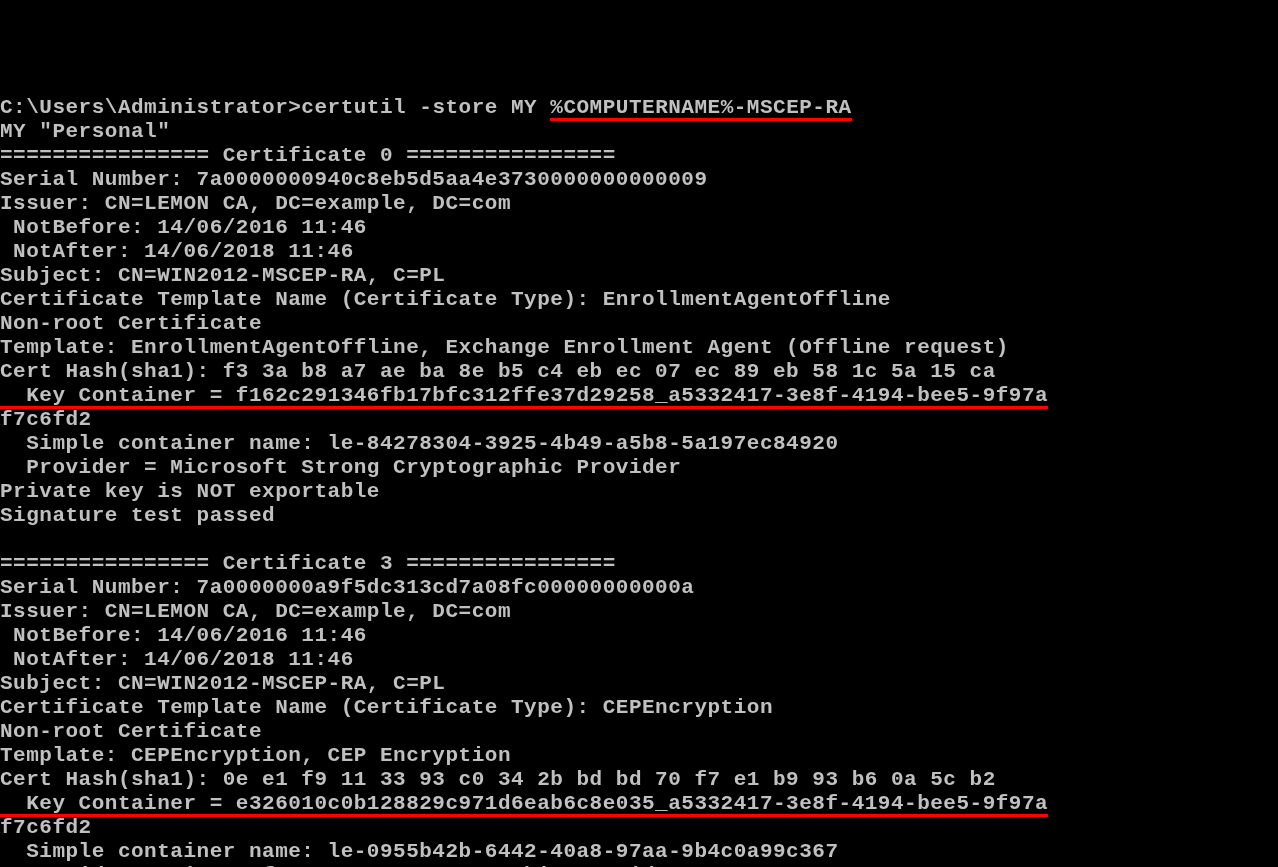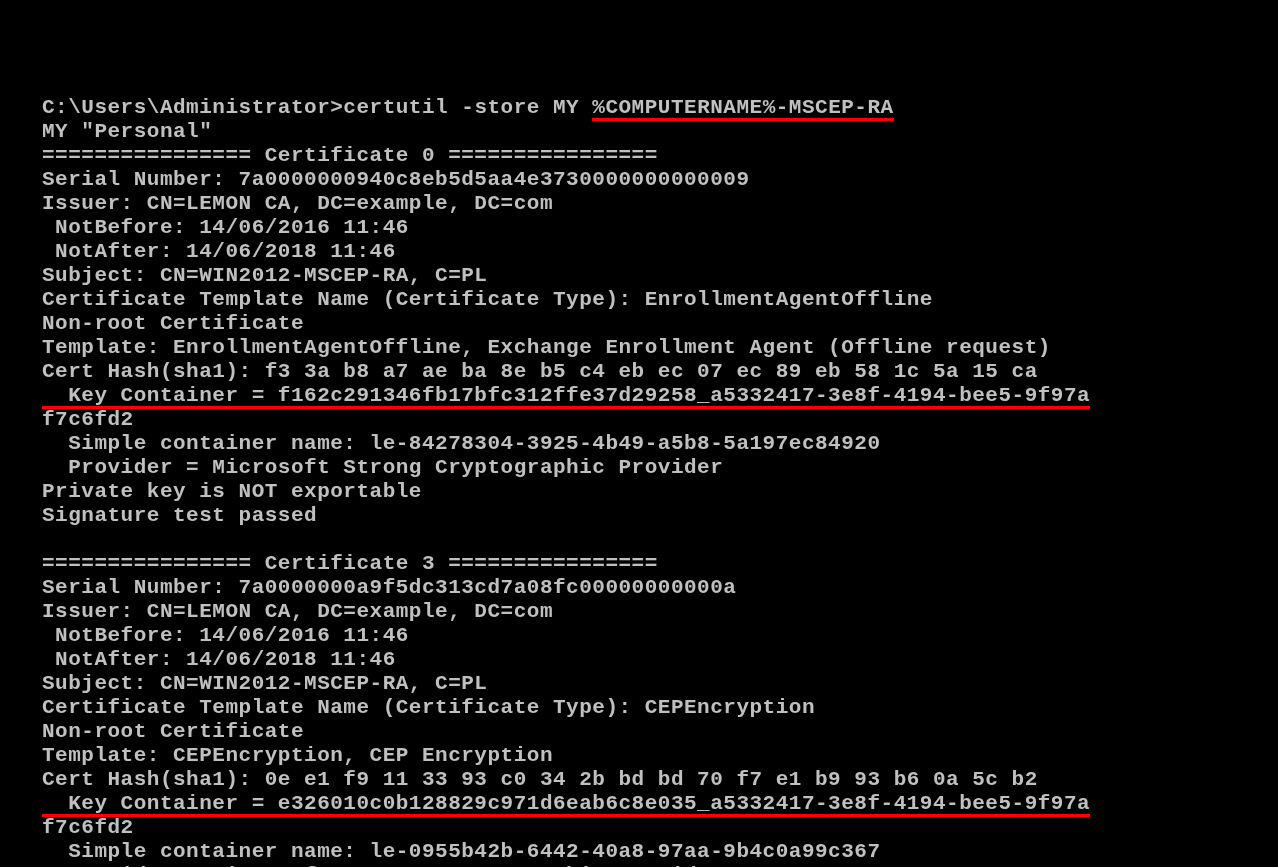--- a/index.html
+++ b/index.html
@@ -26,21 +26,20 @@
       content: '';
       position: absolute;
       left: 0;
       right: 0;
       bottom: -2px;
       height: 3px;
       background: #ff0000;
     }
     .line {
       display: block;
-      margin-left: 42px;
     }
   </style>
 </head>
 <body>
 
 
 
 <div class="terminal"><span class="line"><span>C:\Users\Administrator&gt;</span><span>certutil -store MY </span><span class="underline-red">%COMPUTERNAME%-MSCEP-RA</span></span><span class="line">MY "Personal"</span><span class="line">================ Certificate 0 ================</span><span class="line">Serial Number: 7a0000000940c8eb5d5aa4e3730000000000009</span><span class="line">Issuer: CN=LEMON CA, DC=example, DC=com</span><span class="line"> NotBefore: 14/06/2016 11:46</span><span class="line"> NotAfter: 14/06/2018 11:46</span><span class="line">Subject: CN=WIN2012-MSCEP-RA, C=PL</span><span class="line">Certificate Template Name (Certificate Type): EnrollmentAgentOffline</span><span class="line">Non-root Certificate</span><span class="line">Template: EnrollmentAgentOffline, Exchange Enrollment Agent (Offline request)</span><span class="line">Cert Hash(sha1): f3 3a b8 a7 ae ba 8e b5 c4 eb ec 07 ec 89 eb 58 1c 5a 15 ca</span><span class="line"><span class="underline-red">  Key Container = f162c291346fb17bfc312ffe37d29258_a5332417-3e8f-4194-bee5-9f97a</span></span><span class="line">f7c6fd2</span><span class="line">  Simple container name: le-84278304-3925-4b49-a5b8-5a197ec84920</span><span class="line">  Provider = Microsoft Strong Cryptographic Provider</span><span class="line">Private key is NOT exportable</span><span class="line">Signature test passed</span><span class="line"> </span><span class="line">================ Certificate 3 ================</span><span class="line">Serial Number: 7a0000000a9f5dc313cd7a08fc00000000000a</span><span class="line">Issuer: CN=LEMON CA, DC=example, DC=com</span><span class="line"> NotBefore: 14/06/2016 11:46</span><span class="line"> NotAfter: 14/06/2018 11:46</span><span class="line">Subject: CN=WIN2012-MSCEP-RA, C=PL</span><span class="line">Certificate Template Name (Certificate Type): CEPEncryption</span><span class="line">Non-root Certificate</span><span class="line">Template: CEPEncryption, CEP Encryption</span><span class="line">Cert Hash(sha1): 0e e1 f9 11 33 93 c0 34 2b bd bd 70 f7 e1 b9 93 b6 0a 5c b2</span><span class="line"><span class="underline-red">  Key Container = e326010c0b128829c971d6eab6c8e035_a5332417-3e8f-4194-bee5-9f97a</span></span><span class="line">f7c6fd2</span><span class="line">  Simple container name: le-0955b42b-6442-40a8-97aa-9b4c0a99c367</span><span class="line">  Provider = Microsoft Strong Cryptographic Provider</span></div>
 
 

